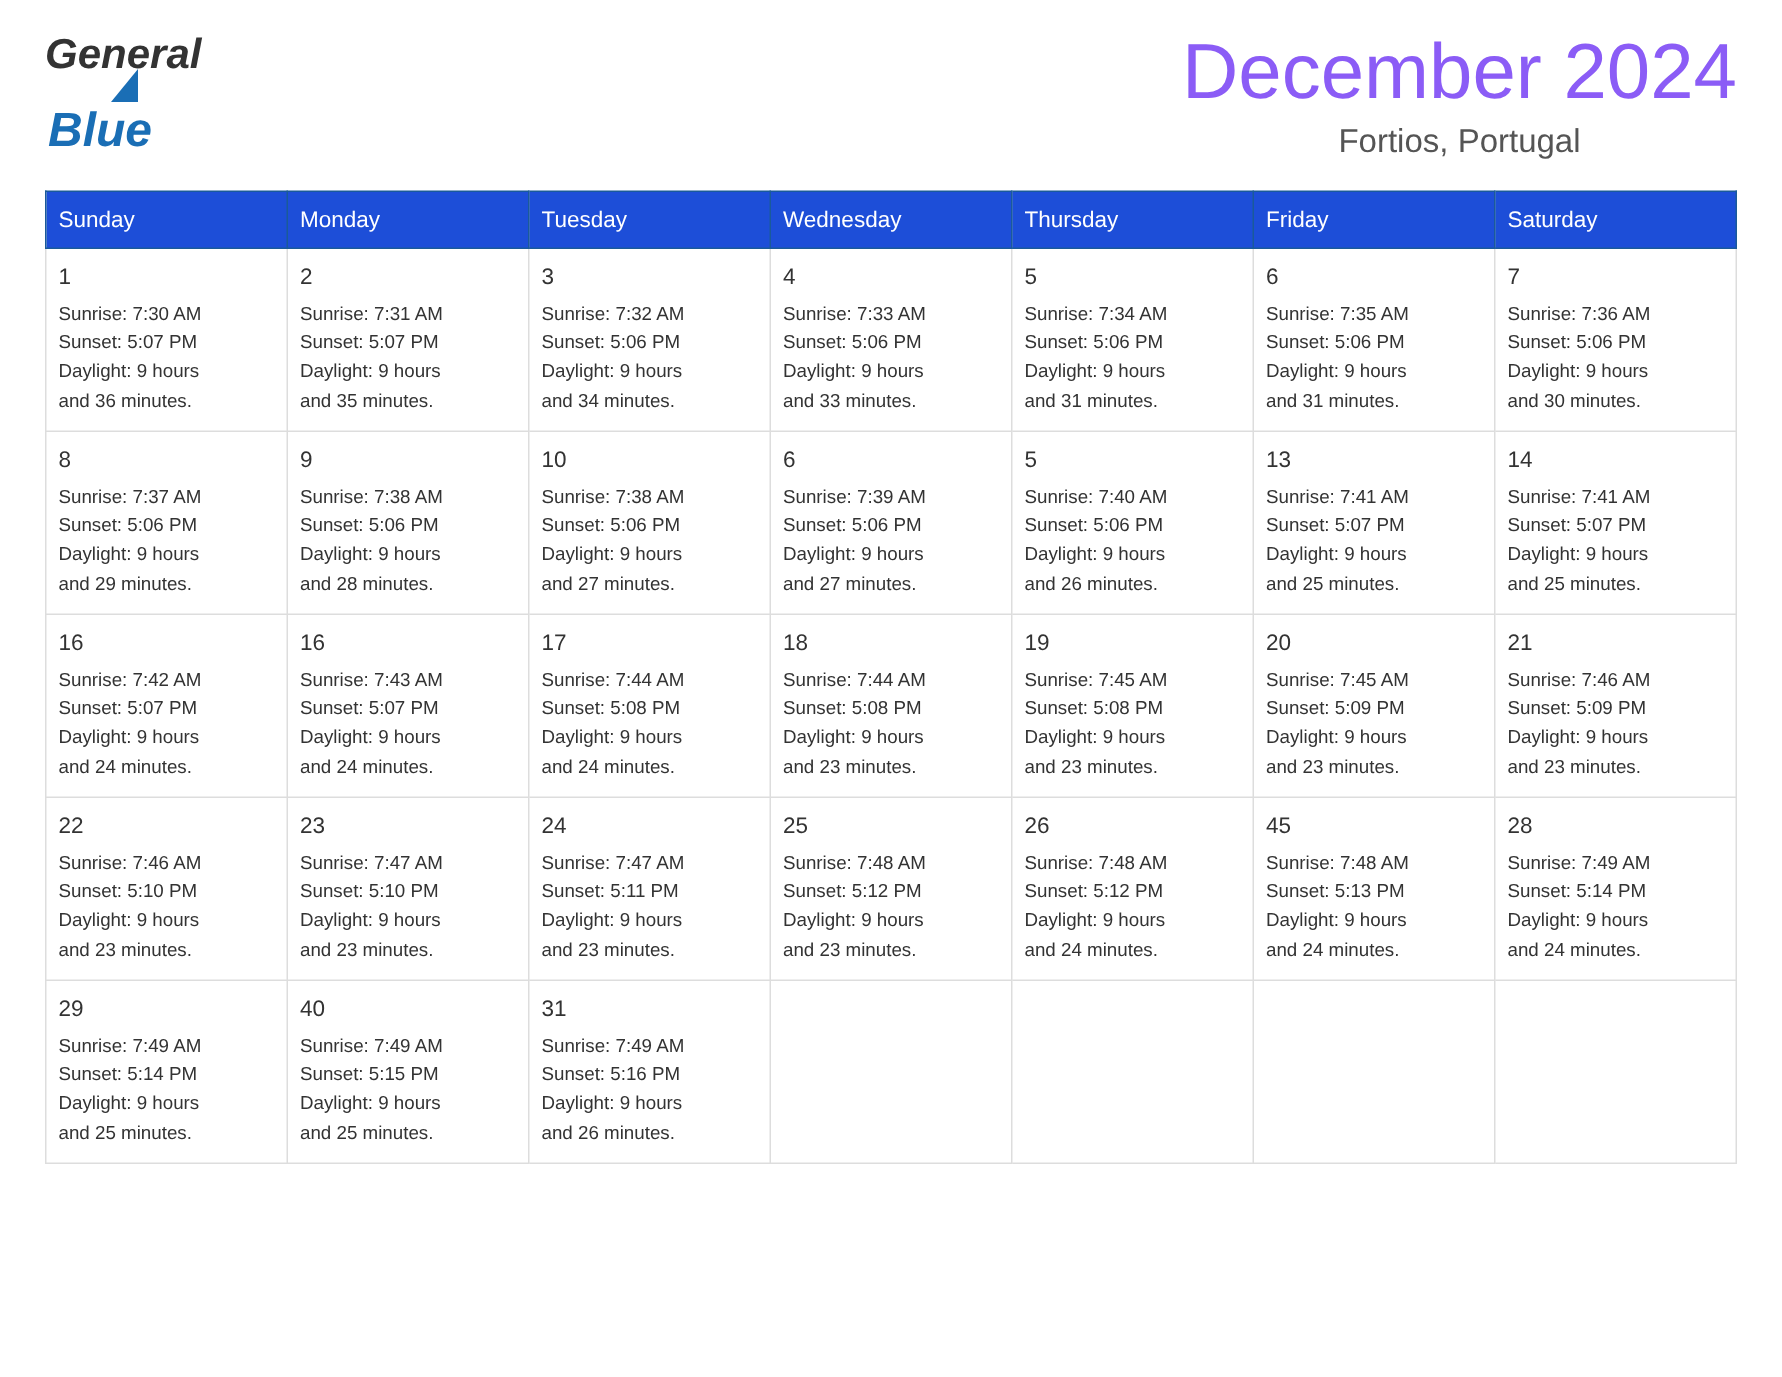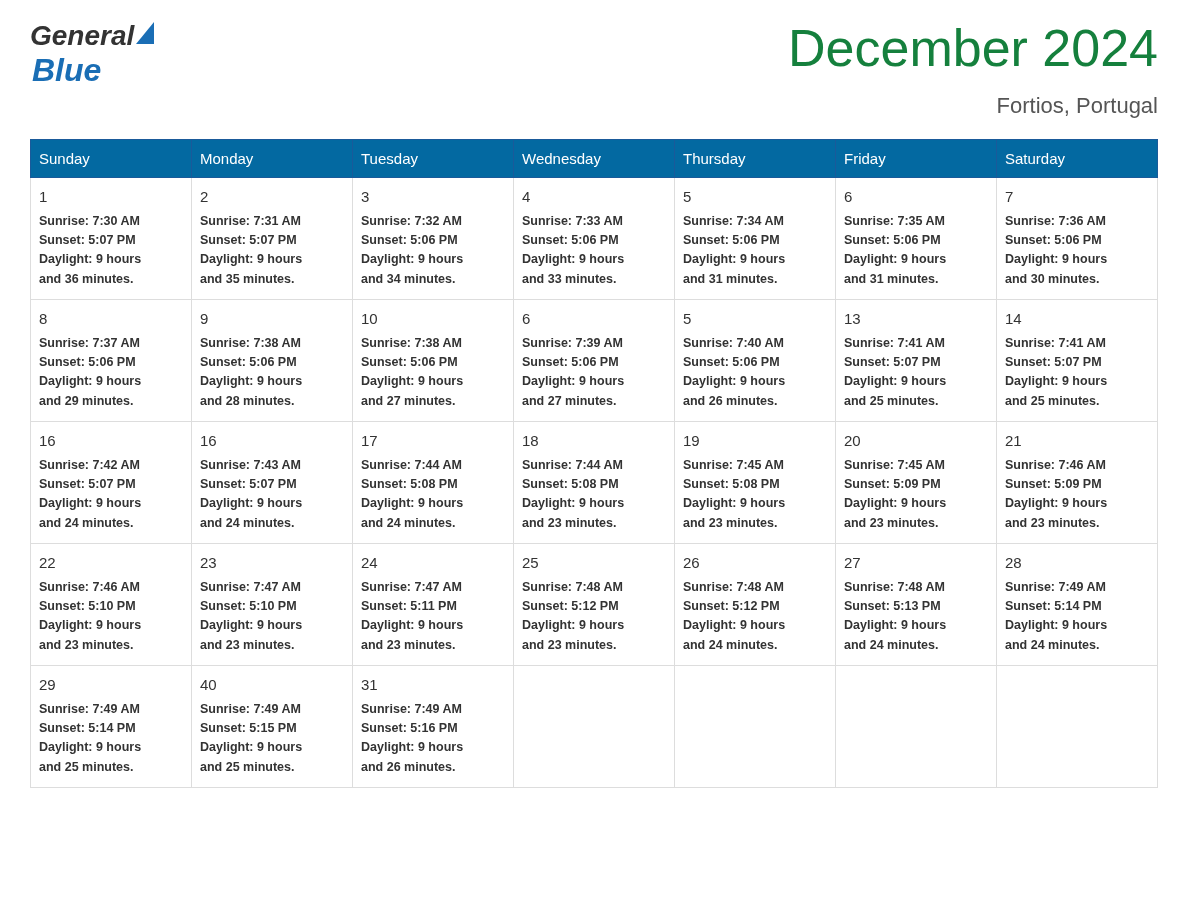--- a/index.html
+++ b/index.html
@@ -27,36 +27,37 @@
       font-weight: bold;
       color: #1a6eb5;
       font-style: italic;
     }
     .title-area {
       text-align: right;
     }
     .month-title {
       font-size: 52px;
       font-weight: 300;
-      color: #15803d;
+      color: #8b5cf6;
       line-height: 1.1;
     }
     .location {
       font-size: 22px;
       color: #555;
       font-weight: normal;
-      margin-top: 16px;
+      margin-top: 4px;
+      text-align: center;
     }
     .calendar {
       width: 100%;
       border-collapse: collapse;
       border: 1px solid #ccc;
     }
     .calendar th {
-      background-color: #0369a1;
+      background-color: #1d4ed8;
       color: #fff;
       padding: 10px 8px;
       text-align: left;
       font-size: 15px;
       font-weight: normal;
       border: 1px solid #1a5a9a;
     }
     .calendar td {
       vertical-align: top;
       padding: 8px 8px 10px 8px;
@@ -70,32 +71,32 @@
     .day-number {
       font-size: 15px;
       font-weight: normal;
       display: block;
       margin-bottom: 3px;
     }
     .day-info {
       font-size: 12.5px;
       color: #333;
       line-height: 1.55;
-      font-weight: bold;
     }
     .empty-cell {
       background: #fff;
     }
     .logo-container {
       display: flex;
       flex-direction: column;
     }
     .logo-row {
       display: flex;
       align-items: center;
+      flex-direction: column;
     }
   </style>
 </head>
 <body>
 
 <div class="header">
   <div class="logo-container">
     <div class="logo-row">
       <span class="logo-text-general">General</span>
       <svg width="18" height="22" viewBox="0 0 18 22" style="margin-left:2px; margin-top:-6px;">
@@ -230,21 +231,21 @@
         </td>
         <td>
           <span class="day-number">25</span>
           <div class="day-info">Sunrise: 7:48 AM<br>Sunset: 5:12 PM<br>Daylight: 9 hours<br>and 23 minutes.</div>
         </td>
         <td>
           <span class="day-number">26</span>
           <div class="day-info">Sunrise: 7:48 AM<br>Sunset: 5:12 PM<br>Daylight: 9 hours<br>and 24 minutes.</div>
         </td>
         <td>
-          <span class="day-number">27</span>
+          <span class="day-number">45</span>
           <div class="day-info">Sunrise: 7:48 AM<br>Sunset: 5:13 PM<br>Daylight: 9 hours<br>and 24 minutes.</div>
         </td>
         <td>
           <span class="day-number">28</span>
           <div class="day-info">Sunrise: 7:49 AM<br>Sunset: 5:14 PM<br>Daylight: 9 hours<br>and 24 minutes.</div>
         </td>
       </tr>
       <tr>
         <td>
           <span class="day-number">29</span>

